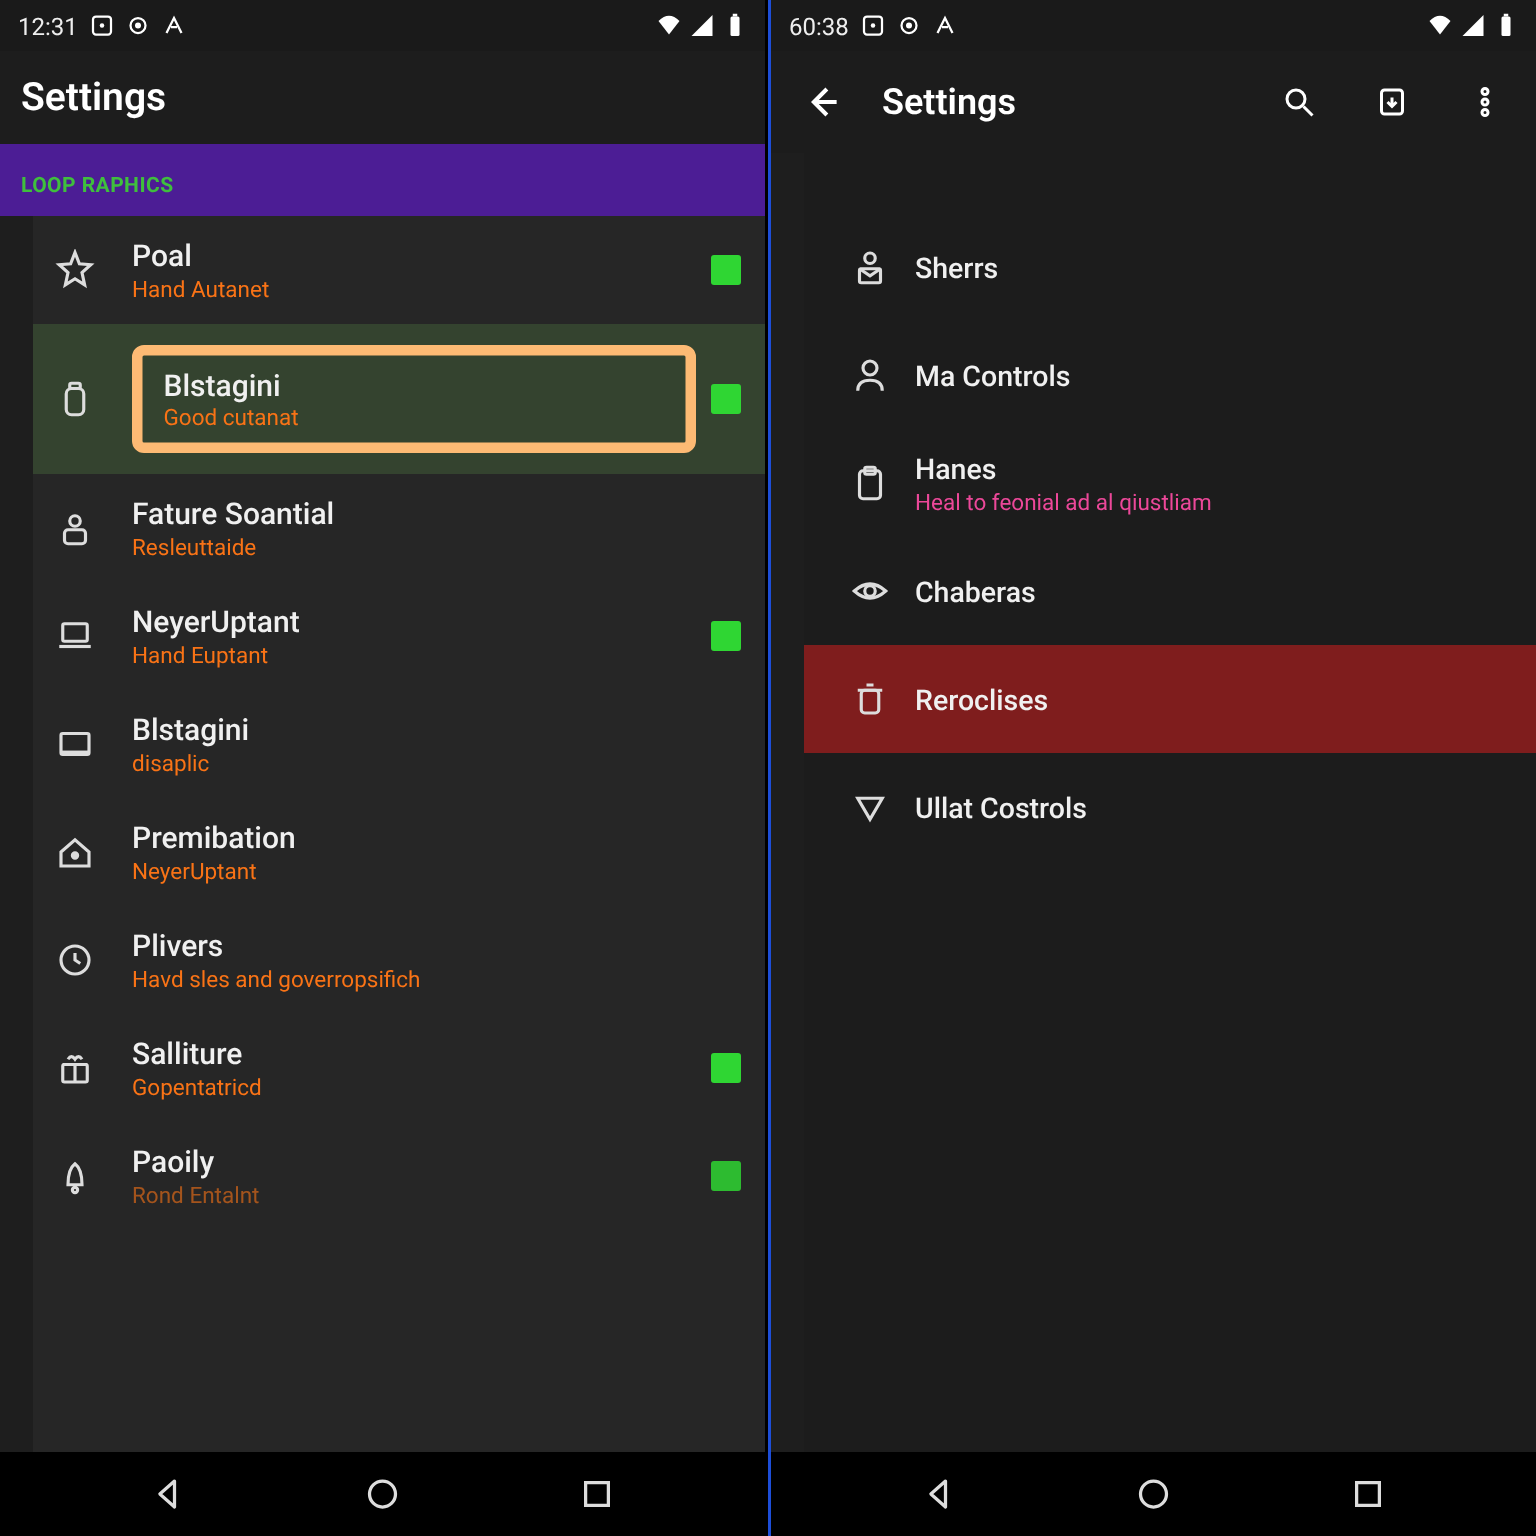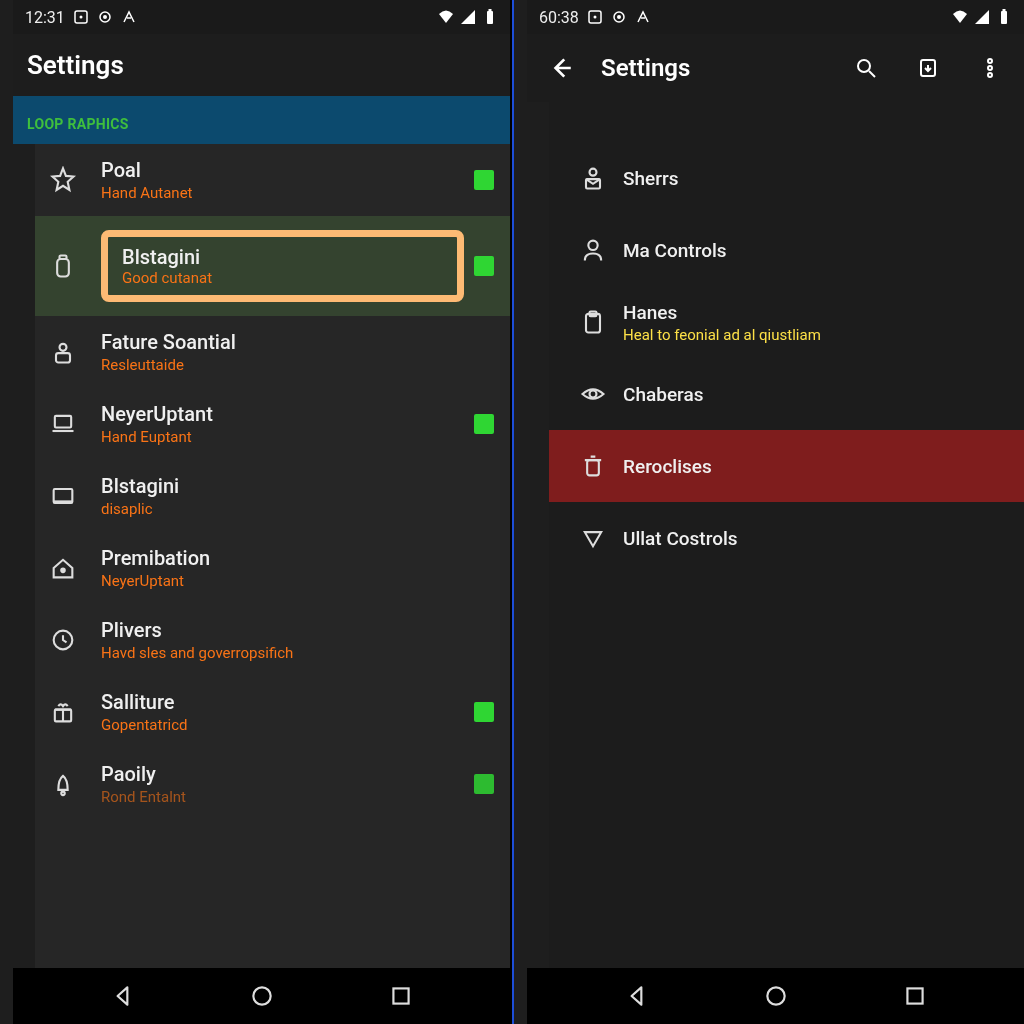--- a/index.html
+++ b/index.html
@@ -1,39 +1,39 @@
 <!DOCTYPE html>
 <html><head>
 <meta charset="utf-8">
 <style>
 * { margin: 0; padding: 0; box-sizing: border-box; }
 html, body { width: 1024px; height: 1024px; background: #000; font-family: Roboto, -apple-system, sans-serif; overflow: hidden; }
 .screens { display: flex; width: 1024px; height: 1024px; }
-.screen { width: 512px; height: 1024px; display: flex; flex-direction: column; background: #1e1e1e; position: relative; padding-left: 13px; }
+.screen { width: 512px; height: 1024px; display: flex; flex-direction: column; background: #1e1e1e; position: relative; }
 .screen-left { border-right: 2px solid #000; }
 .screen-right { border-left: 2px solid #1d4ed8; }
 
 
 .status-bar { height: 34px; background: #1a1a1a; display: flex; align-items: center; justify-content: space-between; padding: 0 12px; color: #eee; font-size: 16px; }
 .sb-left { display: flex; align-items: center; gap: 8px; }
 .sb-right { display: flex; align-items: center; gap: 6px; }
 .sb-ico { width: 16px; height: 16px; display: inline-flex; align-items: center; justify-content: center; }
 .sb-ico svg { width: 16px; height: 16px; fill: #fff; }
 
 
 .header-a { height: 62px; background: #1d1d1d; display: flex; align-items: center; padding: 0 14px; }
 .header-a .title { color: #fff; font-size: 26px; font-weight: 600; }
 .header-b { height: 68px; background: #1c1c1c; display: flex; align-items: center; padding: 0 12px; gap: 18px; }
 .header-b .back-btn { width: 44px; height: 44px; display: flex; align-items: center; justify-content: center; }
 .header-b .back-btn svg { width: 26px; height: 26px; stroke: #fff; fill: none; stroke-width: 2.5; }
 .header-b .title { color: #fff; font-size: 24px; font-weight: 600; flex: 1; }
 .header-b .hdr-ico { width: 44px; height: 44px; display: flex; align-items: center; justify-content: center; }
 .header-b .hdr-ico svg { width: 24px; height: 24px; stroke: #fff; fill: none; stroke-width: 2; }
 
-.section-header { color: #3fbf3d; font-size: 14px; font-weight: 700; letter-spacing: 0.3px; padding: 20px 14px 12px; background: #0c4a6e; }
+.section-header { color: #3fbf3d; font-size: 14px; font-weight: 700; letter-spacing: 0.3px; padding: 20px 14px 12px; background: #4c1d95; }
 
 .list { flex: 1; overflow: hidden; background: #262626; margin-left: 22px; }
 .list-b { background: #1c1c1c; }
 
 .row {
   display: flex; align-items: center; padding: 14px 16px 14px 14px;
   min-height: 72px; position: relative;
 }
 .row.selected-a { background: #34432f; }
 .row.selected-b { background: #7f1d1d; justify-content: space-between; }
@@ -44,21 +44,21 @@
 .row .text-col { flex: 1; display: flex; flex-direction: column; gap: 2px; min-width: 0; }
 .row .primary { color: #f0f0f0; font-size: 20px; font-weight: 500; }
 .row .secondary { color: #f97316; font-size: 15px; }
 
 .row .indicator { width: 20px; height: 20px; background: #2fd633; border-radius: 2px; margin-left: 10px; flex-shrink: 0; }
 
 .pill { border: 7px solid #fdba74; border-radius: 8px; padding: 8px 14px; display: inline-block; }
 
 .list-b .row .icon-wrap { width: 60px; justify-content: center; }
 .list-b .row .primary { font-size: 19px; }
-.list-b .row .secondary { font-size: 15px; color: #fde047; }
+.list-b .row .secondary { font-size: 15px; color: #ec4899; }
 
 
 .navbar { height: 56px; background: #000; display: flex; align-items: center; justify-content: space-around; padding: 0 40px; }
 .navbar .nav-btn { width: 60px; height: 40px; display: flex; align-items: center; justify-content: center; }
 .navbar .nav-btn svg { width: 26px; height: 26px; stroke: #ddd; fill: none; stroke-width: 2; }
 </style>
 </head>
 <body>
 
 <div class="screens">

